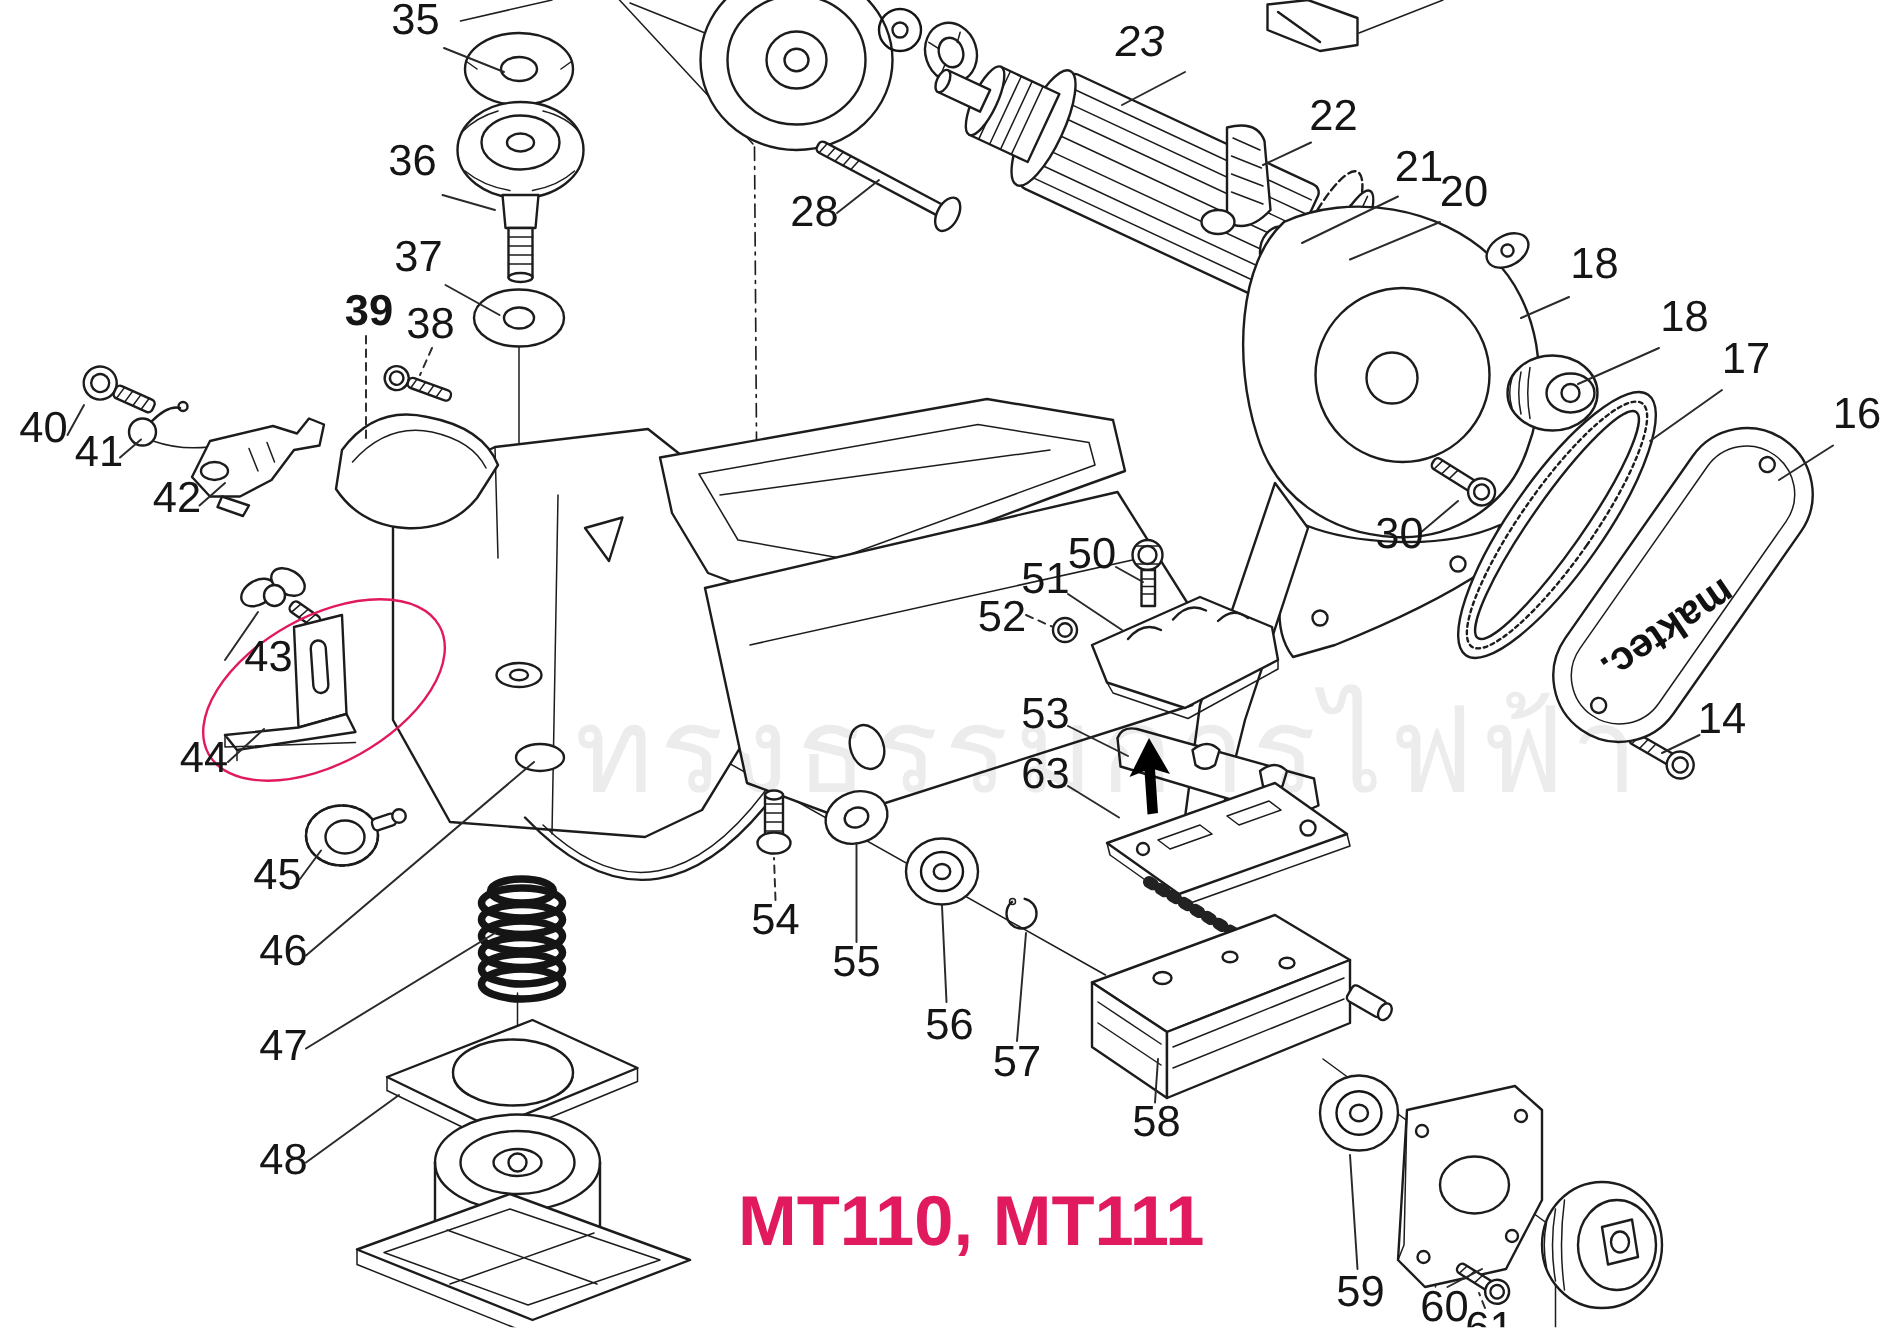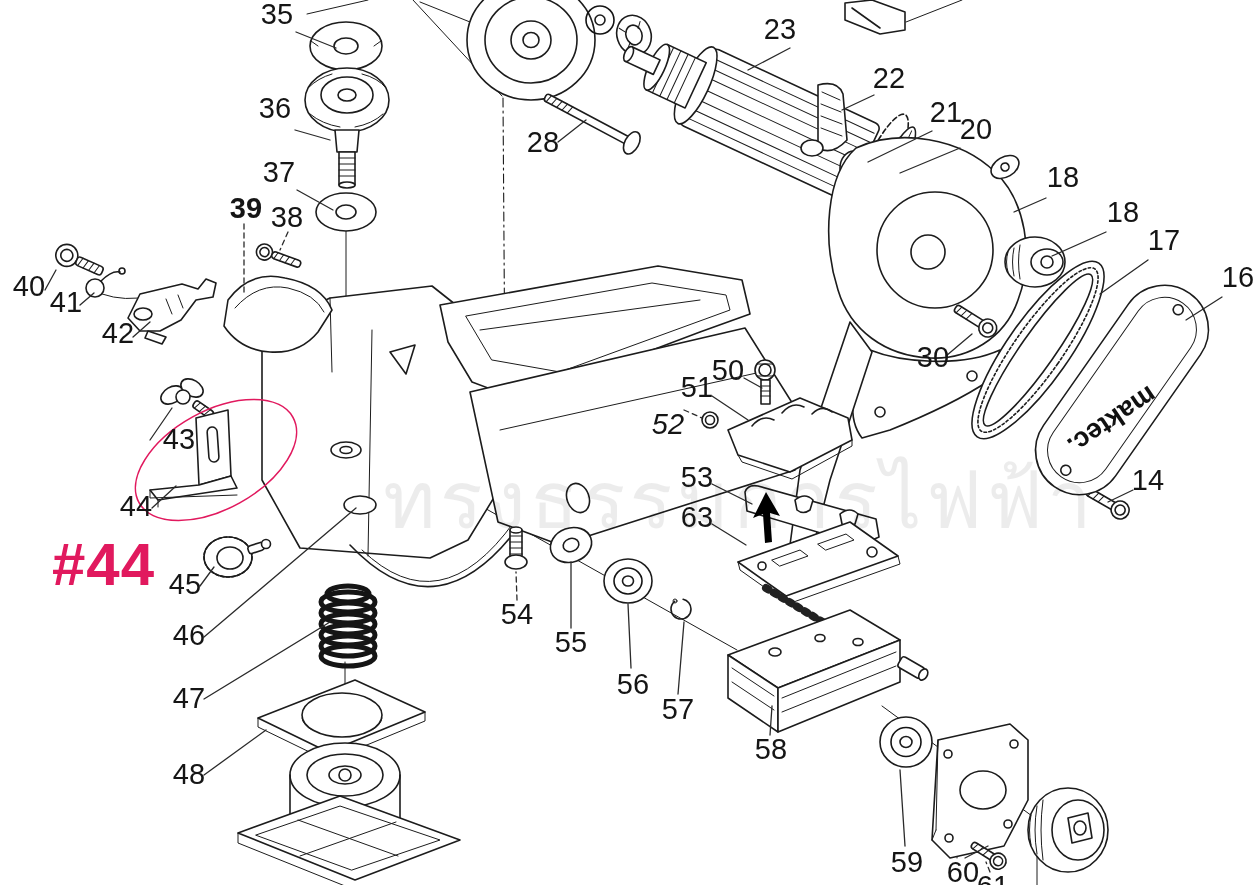--- a/index.html
+++ b/index.html
@@ -430,39 +430,39 @@
       <div class="part-label" style="left: 29px; top: 286px;">40</div>
       <div class="part-label" style="left: 66px; top: 302px;">41</div>
       <div class="part-label" style="left: 118px; top: 333px;">42</div>
       <div class="part-label" style="left: 135px; top: 439px; margin-left: 44px;">43</div>
       <div class="part-label" style="left: 136px; top: 506px;">44</div>
       <div class="part-label" style="left: 185px; top: 584px;">45</div>
       <div class="part-label" style="left: 189px; top: 635px;">46</div>
       <div class="part-label" style="left: 189px; top: 698px;">47</div>
       <div class="part-label" style="left: 189px; top: 774px;">48</div>
       <div class="part-label" style="left: 543px; top: 142px;">28</div>
-      <div class="part-label" style="left: 780px; top: 29px;">23</div>
+      <div class="part-label" style="left: 760px; top: 29px; font-style: italic;">23</div>
       <div class="part-label" style="left: 889px; top: 78px;">22</div>
       <div class="part-label" style="left: 946px; top: 112px;">21</div>
       <div class="part-label" style="left: 976px; top: 129px;">20</div>
       <div class="part-label" style="left: 1063px; top: 177px;">18</div>
       <div class="part-label" style="left: 1123px; top: 212px;">18</div>
       <div class="part-label" style="left: 1164px; top: 240px;">17</div>
       <div class="part-label" style="left: 1238px; top: 277px;">16</div>
       <div class="part-label" style="left: 933px; top: 357px;">30</div>
       <div class="part-label" style="left: 1148px; top: 480px;">14</div>
       <div class="part-label" style="left: 728px; top: 370px;">50</div>
       <div class="part-label" style="left: 697px; top: 387px;">51</div>
-      <div class="part-label" style="left: 668px; top: 424px; font-style: italic;">52</div>
+      <div class="part-label" style="left: 668px; top: 412px;">52</div>
       <div class="part-label" style="left: 697px; top: 477px;">53</div>
       <div class="part-label" style="left: 697px; top: 517px;">63</div>
       <div class="part-label" style="left: 517px; top: 614px;">54</div>
       <div class="part-label" style="left: 571px; top: 642px;">55</div>
       <div class="part-label" style="left: 633px; top: 684px;">56</div>
       <div class="part-label" style="left: 678px; top: 709px;">57</div>
       <div class="part-label" style="left: 771px; top: 749px;">58</div>
       <div class="part-label" style="left: 907px; top: 862px;">59</div>
       <div class="part-label" style="left: 963px; top: 872px;">60</div>
       <div class="part-label" style="left: 993px; top: 886px;">61</div>
     </div>
 
-  <div id="hl-ref" class="pink">#44</div>
+  <div id="models" class="pink">MT110, MT111</div>
 </div>
 
 </body></html>

